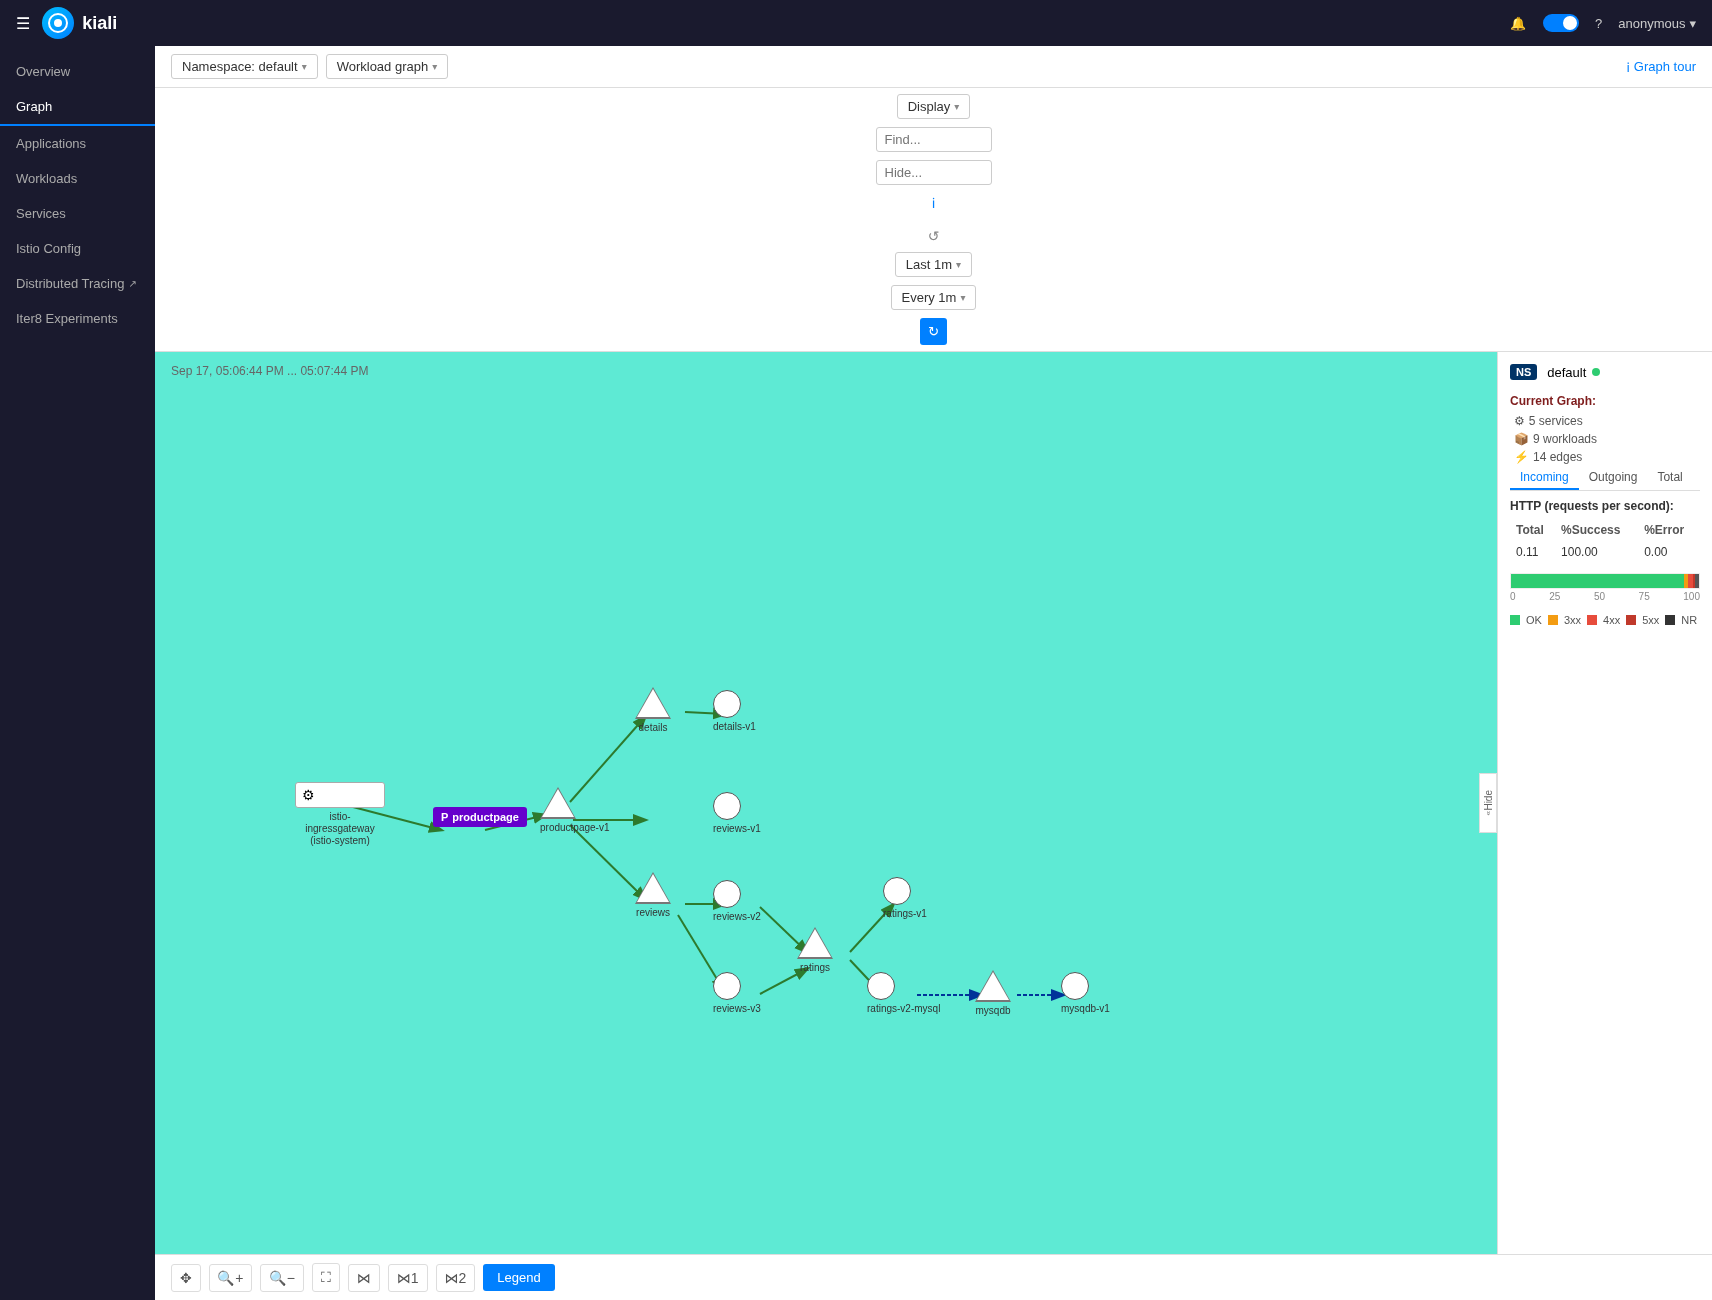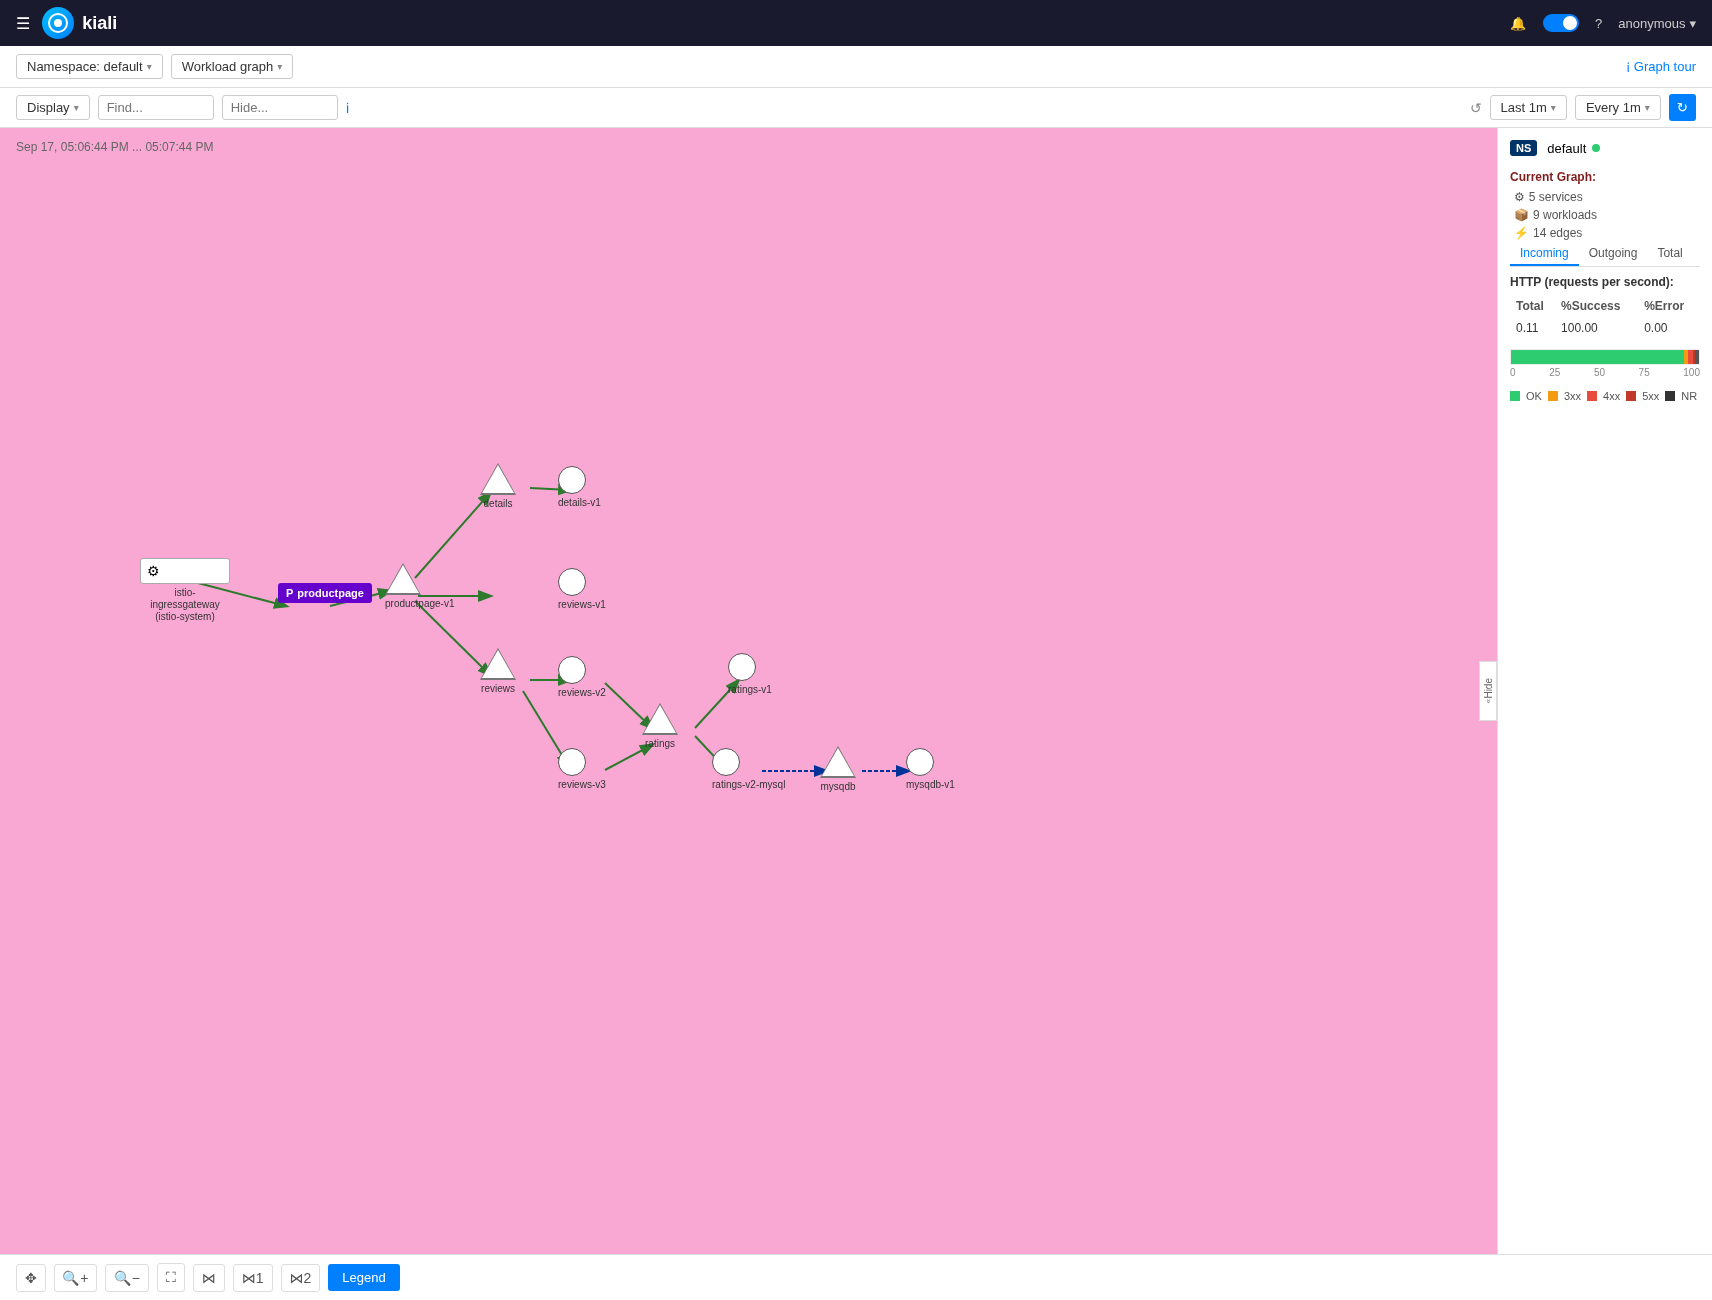--- a/index.html
+++ b/index.html
@@ -61,20 +61,21 @@
       flex-shrink: 0;
     }
     .toolbar-row2 {
       background: white;
       border-bottom: 1px solid #ddd;
       padding: 6px 16px;
       display: flex;
       align-items: center;
       gap: 8px;
       flex-shrink: 0;
+      flex-direction: column;
     }
     .dropdown-btn {
       display: flex; align-items: center; gap: 4px;
       padding: 4px 10px; border: 1px solid #ccc; border-radius: 3px;
       background: white; cursor: pointer; font-size: 13px; color: #333;
     }
     .input-field {
       padding: 4px 8px; border: 1px solid #ccc; border-radius: 3px;
       font-size: 13px; color: #999; width: 116px; background: white;
     }
@@ -82,21 +83,21 @@
     .refresh-btn {
       background: #0080ff; color: white; border: none; border-radius: 3px;
       padding: 6px 8px; cursor: pointer; display: flex; align-items: center;
     }
     .graph-tour-link { color: #0080ff; font-size: 13px; display: flex; align-items: center; gap: 4px; cursor: pointer; text-decoration: none; }
 
     
     .graph-container { flex: 1; display: flex; overflow: hidden; position: relative; }
     .graph-canvas {
       flex: 1;
-      background: #f9a8d4;
+      background: #5eead4;
       position: relative;
       overflow: hidden;
     }
     .timestamp {
       position: absolute; top: 12px; left: 16px;
       font-size: 12px; color: #666;
     }
 
     
     .hide-panel-toggle {
@@ -203,20 +204,33 @@
     <span style="color:#ccc;cursor:pointer;">?</span>
     <div class="topnav-user">
       <span>anonymous</span>
       <span>▾</span>
     </div>
   </div>
 </div>
 
 <div class="main-layout">
 
+  <div class="sidebar">
+    <div class="sidebar-item">Overview</div>
+    <div class="sidebar-item" style="color:white;border-bottom:2px solid #0080ff;">Graph</div>
+    <div class="sidebar-item">Applications</div>
+    <div class="sidebar-item">Workloads</div>
+    <div class="sidebar-item">Services</div>
+    <div class="sidebar-item">Istio Config</div>
+    <div class="sidebar-item" style="display:flex;align-items:center;gap:4px;">
+      <span>Distributed Tracing</span>
+      <span style="font-size:10px;">↗</span>
+    </div>
+    <div class="sidebar-item">Iter8 Experiments</div>
+  </div>
 
   <div class="content">
 
     <div class="toolbar">
       <button class="dropdown-btn">
         <span>Namespace: default</span>
         <span class="chevron">▾</span>
       </button>
       <button class="dropdown-btn">
         <span>Workload graph</span>

